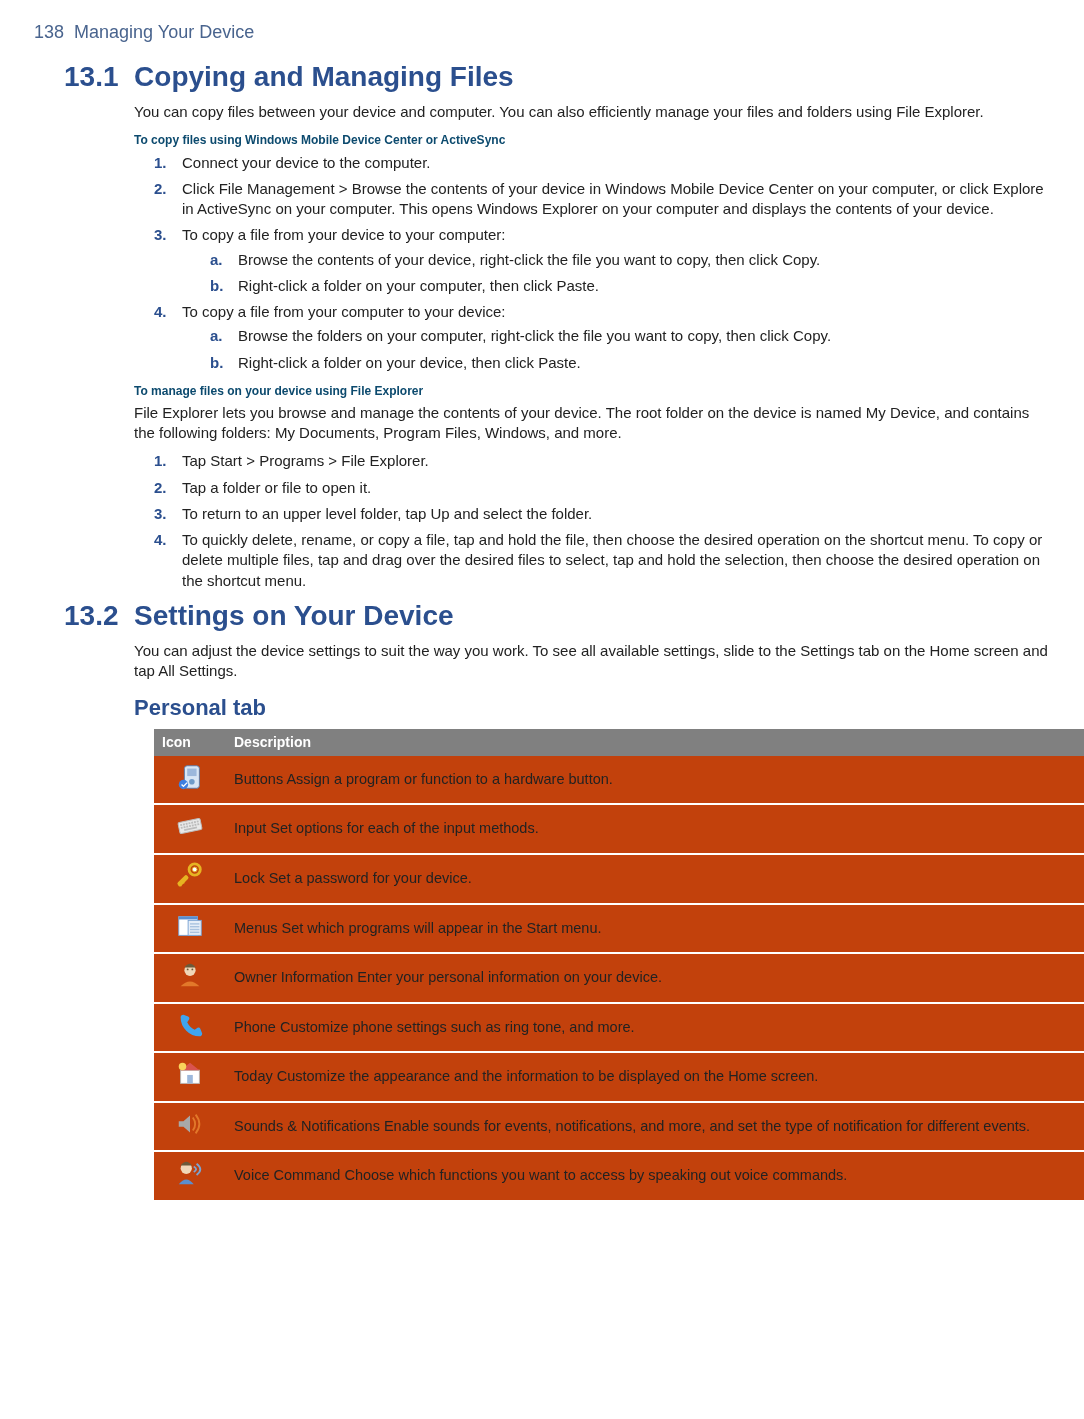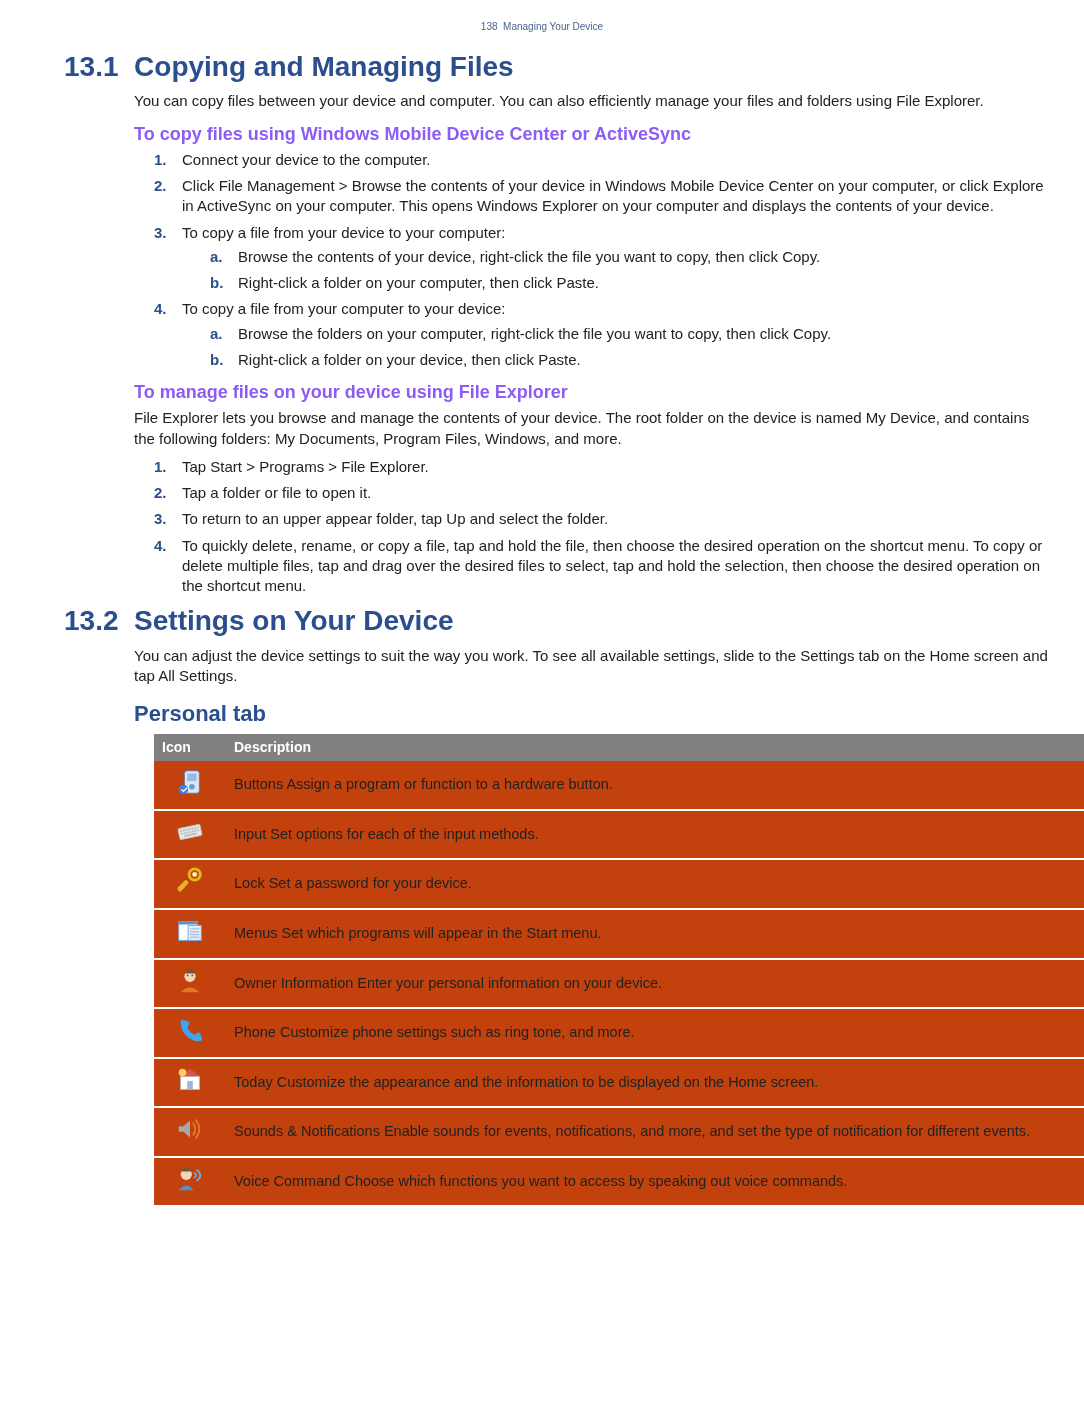--- a/index.html
+++ b/index.html
@@ -6,36 +6,35 @@
     font-family: "Segoe UI", "Myriad Pro", Arial, sans-serif;
     font-size: 15px;
     color: #222;
     margin: 0;
     padding: 20px 34px 30px 34px;
     width: 1016px;
     line-height: 1.35;
   }
   .page-header {
     color: #49648e;
-    font-size: 10px;
+    font-size: 18px;
     margin-bottom: 14px;
-    text-align: center;
   }
   .h1 {
     color: #2b4f8e;
     font-size: 28px;
     font-weight: bold;
     margin: 0 0 6px 30px;
   }
   .body-para {
     margin: 4px 0 8px 100px;
   }
   .h2 {
-    color: #8b5cf6;
-    font-size: 18px;
+    color: #0c4a6e;
+    font-size: 12px;
     font-weight: bold;
     margin: 10px 0 4px 100px;
   }
   .h2-sub {
     color: #2b4f8e;
     font-size: 22px;
     font-weight: bold;
     margin: 12px 0 4px 100px;
   }
   ol.numbered {
@@ -137,21 +136,21 @@
 
 <div class="h2">To manage files on your device using File Explorer</div>
 
 <div class="body-para">
   <b>File Explorer</b><span> lets you browse and manage the contents of your device. The root folder on the device is named </span><b>My Device</b><span>, and contains the following folders: My Documents, Program Files, Windows, and more.</span>
 </div>
 
 <ol class="numbered">
   <li><span class="num">1.</span><span>Tap </span><b>Start &gt; Programs &gt; File Explorer</b><span>.</span></li>
   <li><span class="num">2.</span><span>Tap a folder or file to open it.</span></li>
-  <li><span class="num">3.</span><span>To return to an upper appear folder, tap </span><b>Up</b><span> and select the folder.</span></li>
+  <li><span class="num">3.</span><span>To return to an upper level folder, tap </span><b>Up</b><span> and select the folder.</span></li>
   <li><span class="num">4.</span><span>To quickly delete, rename, or copy a file, tap and hold the file, then choose the desired operation on the shortcut menu. To copy or delete multiple files, tap and drag over the desired files to select, tap and hold the selection, then choose the desired operation on the shortcut menu.</span></li>
 </ol>
 
 <div class="h1">
   <span>13.2</span>&nbsp;&nbsp;<span>Settings on Your Device</span>
 </div>
 
 <div class="body-para">
   <span>You can adjust the device settings to suit the way you work. To see all available settings, slide to the </span><b>Settings</b><span> tab on the Home screen and tap </span><b>All Settings</b><span>.</span>
 </div>

